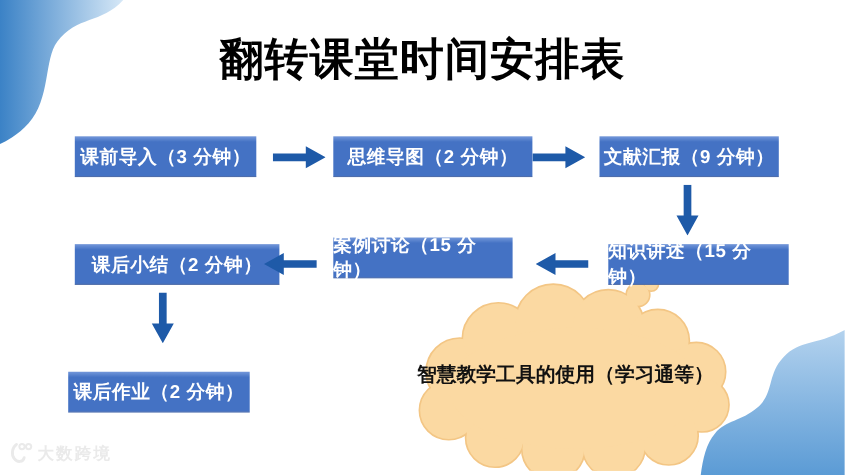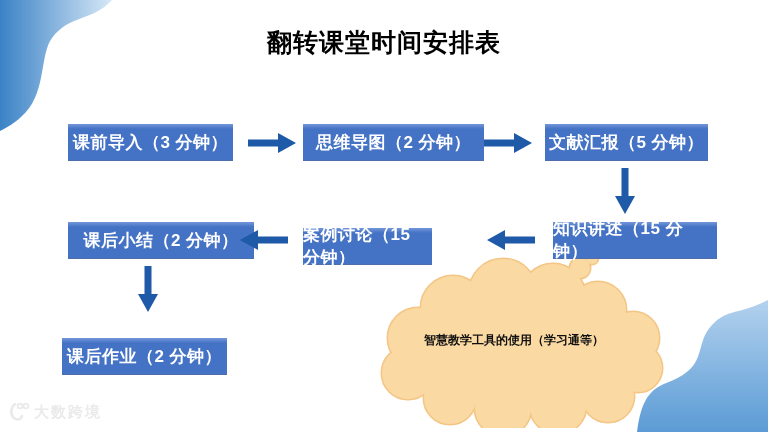--- a/index.html
+++ b/index.html
@@ -8,57 +8,57 @@
     background:#ffffff;
     font-family:"Liberation Sans","DejaVu Sans",sans-serif;
   }
   .layer { position:absolute; left:0; top:0; width:768px; height:432px; }
   #decor { pointer-events:none; z-index:0; }
 
   .page-title {
     position:absolute; left:0; top:26px; width:768px;
     text-align:center;
     font-family:"Liberation Serif","DejaVu Serif",serif;
-    font-weight:700; font-size:25px; letter-spacing:1px;
+    font-weight:700; font-size:40px; letter-spacing:1px;
     color:var(--title-text,#000);
     z-index:3;
   }
 
   .flow-box {
     position:absolute; height:36px;
     background:linear-gradient(180deg, var(--box-highlight,#7096D9) 0px, var(--box-fill,#4472C4) 5px, var(--box-fill,#4472C4) 100%);
     border-bottom:1px solid rgba(20,40,90,0.35);
     color:var(--box-text,#fff);
     display:flex; align-items:center; justify-content:center;
     font-size:17px; font-weight:600; letter-spacing:0.5px;
     z-index:3;
   }
   #box-1 { left:68px;  top:124px; width:165px; }
   #box-2 { left:303px; top:124px; width:181px; }
   #box-3 { left:545px; top:124px; width:163px; }
   #box-4 { left:553px; top:222px; width:164px; }
-  #box-5 { left:303px; top:228px; width:129px; }
+  #box-5 { left:303px; top:216px; width:163px; }
   #box-6 { left:68px;  top:222px; width:186px; }
   #box-7 { left:62px;  top:322px; width:165px;margin-top:16px; }
 
   .arrow { position:absolute; z-index:3; }
   .arrow polygon { fill:var(--arrow,#1E5AA8); }
   #arrow-1 { left:248px; top:131px; }
   #arrow-2 { left:484px; top:131px; }
   #arrow-3 { left:613px; top:168px; }
   #arrow-4 { left:487px; top:228px; }
   #arrow-5 { left:240px; top:228px; }
   #arrow-6 { left:136px; top:266px; }
 
   #cloud-svg { position:absolute; left:368px; top:248px; z-index:2; }
   #cloud-svg .cloud-part { fill:var(--cloud-fill,#FBD9A2); }
   #cloud-svg use.stroked { stroke:var(--cloud-outline,#F3C685); stroke-width:3; }
   .cloud-text {
     position:absolute; left:378px; top:326px; width:272px;
-    text-align:center; font-size:12px; font-weight:700; color:#111;
+    text-align:center; font-size:18px; font-weight:700; color:#111;
     line-height:28px; z-index:4;
   }
 
   .watermark {
     position:absolute; left:8px; top:399px; height:26px;
     display:flex; align-items:center; gap:4px;
     color:var(--watermark-text,#EAEAEA); z-index:5;
   }
   .watermark .wm-text { font-size:15px; font-weight:700; letter-spacing:2px; }
   .watermark svg { display:block; }
@@ -78,21 +78,21 @@
     </linearGradient>
   </defs>
   <path d="M0,0 L112,0 C92,22 70,14 52,38 C40,54 46,90 26,112 C16,123 6,128 0,131 Z" fill="url(#gradTL)"></path>
   <path d="M768,300 C740,315 728,308 712,325 C697,341 704,358 688,371 C674,383 660,382 650,394 C642,403 639,417 637,432 L768,432 Z" fill="url(#gradBR)"></path>
 </svg>
 
 <div class="page-title">翻转课堂时间安排表</div>
 
 <div id="box-1" class="flow-box">课前导入（3 分钟）</div>
 <div id="box-2" class="flow-box">思维导图（2 分钟）</div>
-<div id="box-3" class="flow-box">文献汇报（5 分钟）</div>
+<div id="box-3" class="flow-box">文献汇报（9 分钟）</div>
 <div id="box-4" class="flow-box">知识讲述（15 分钟）</div>
 <div id="box-5" class="flow-box">案例讨论（15 分钟）</div>
 <div id="box-6" class="flow-box">课后小结（2 分钟）</div>
 <div id="box-7" class="flow-box">课后作业（2 分钟）</div>
 
 <svg id="arrow-1" class="arrow" width="48" height="24">
   <polygon points="0,8.5 30,8.5 30,2 48,12 30,22 30,15.5 0,15.5"></polygon>
 </svg>
 <svg id="arrow-2" class="arrow" width="48" height="24">
   <polygon points="0,8.5 30,8.5 30,2 48,12 30,22 30,15.5 0,15.5"></polygon>

